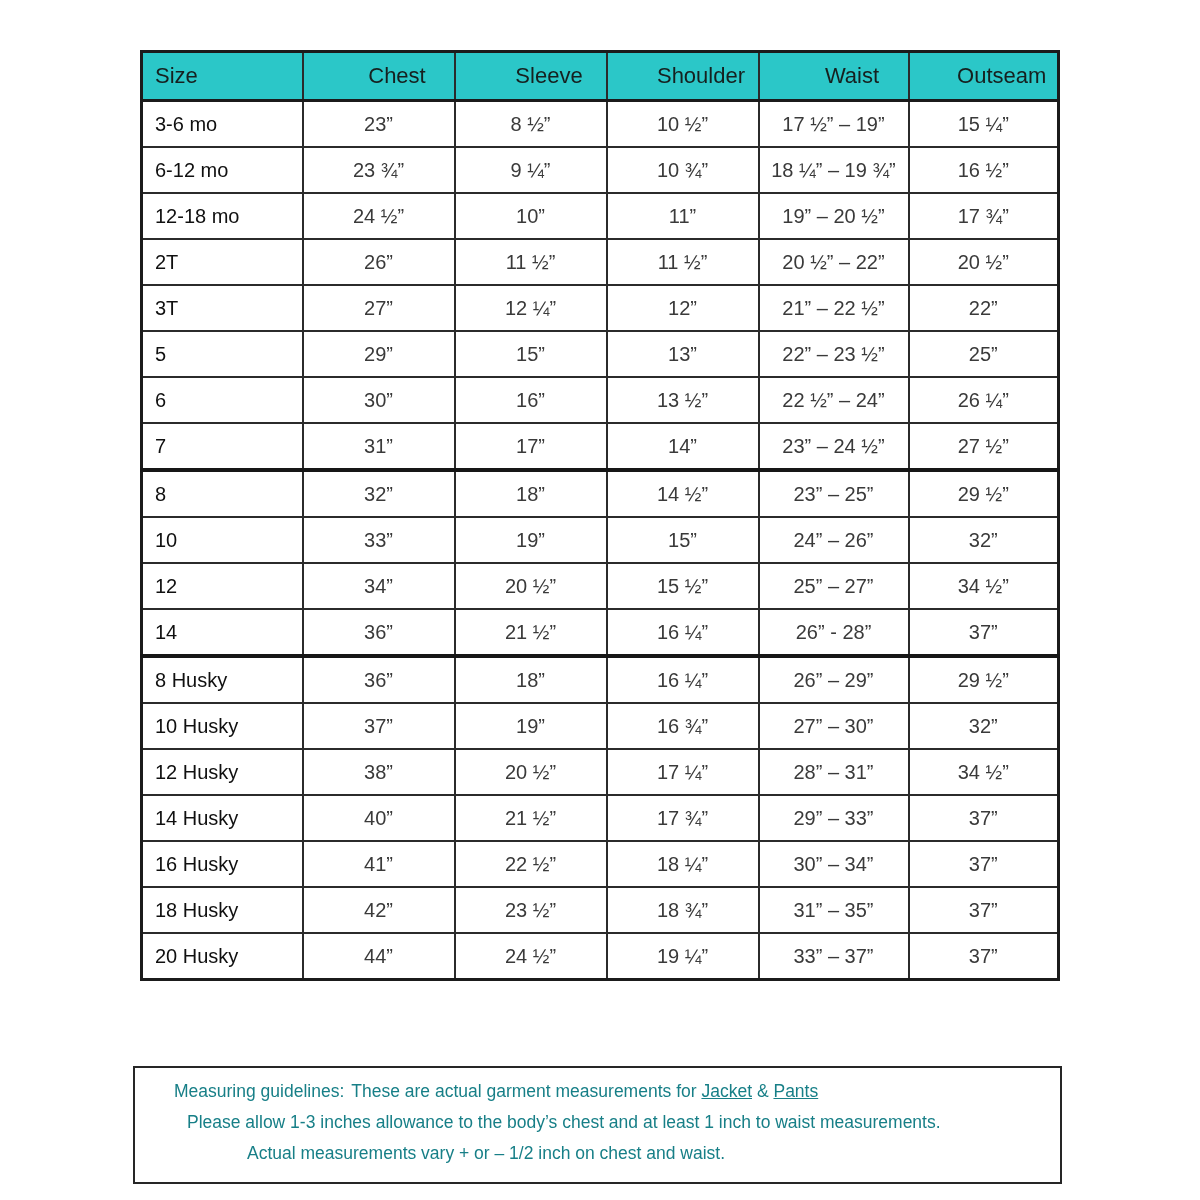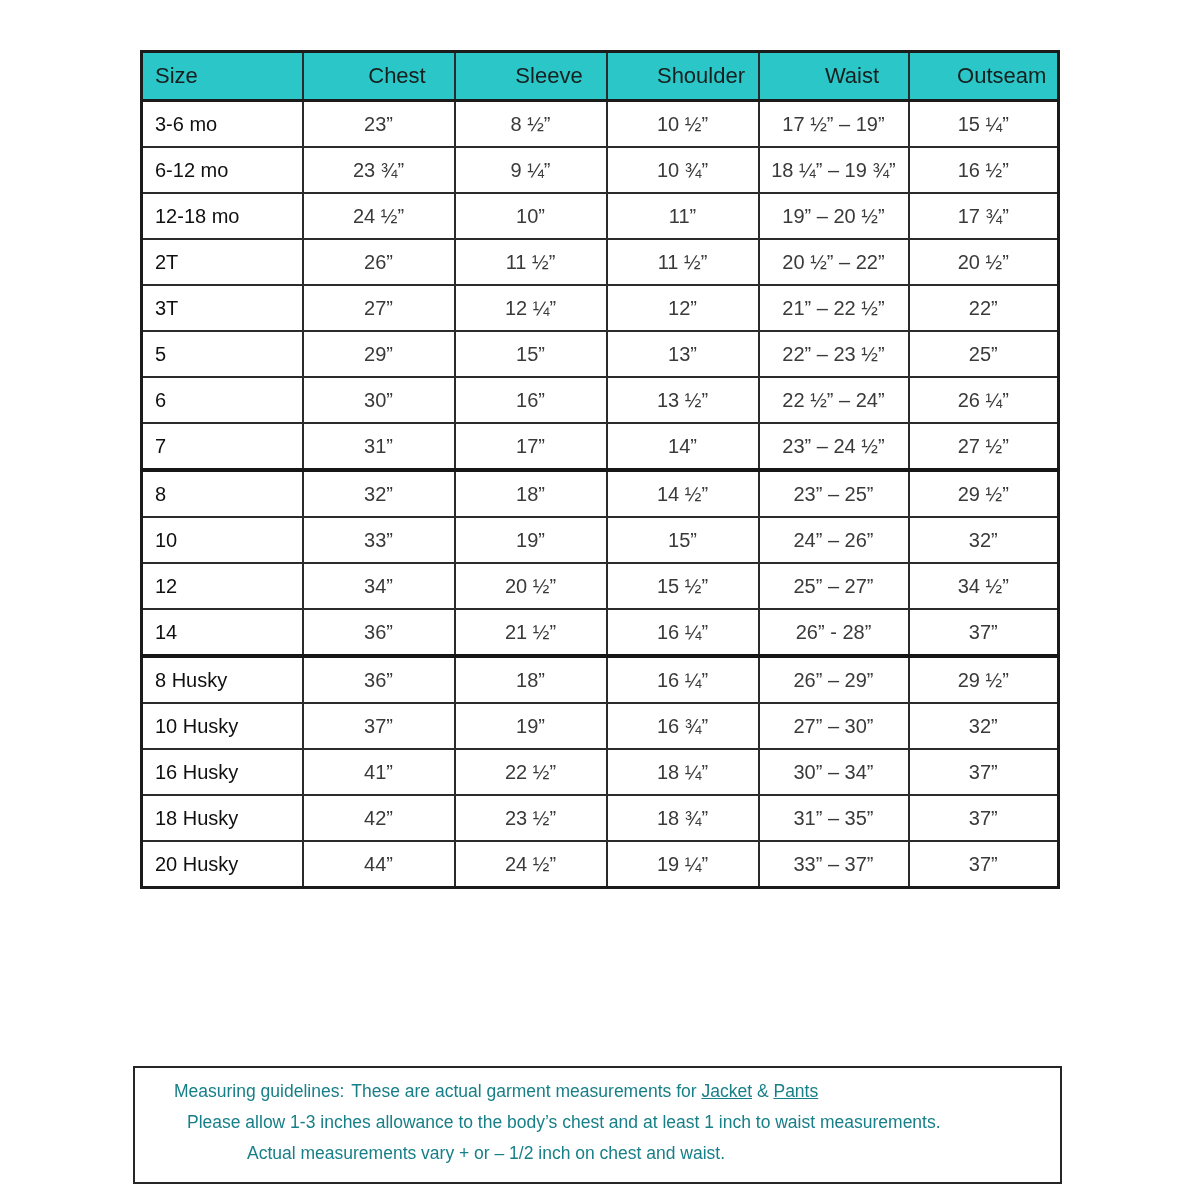--- a/index.html
+++ b/index.html
@@ -226,20 +226,36 @@
         </tr>
         <tr>
           <td class="size-cell">10 Husky</td>
           <td>37”</td>
           <td>19”</td>
           <td>16 ¾”</td>
           <td>27” – 30”</td>
           <td>32”</td>
         </tr>
         <tr>
+          <td class="size-cell">12 Husky</td>
+          <td>38”</td>
+          <td>20 ½”</td>
+          <td>17 ¼”</td>
+          <td>28” – 31”</td>
+          <td>34 ½”</td>
+        </tr>
+        <tr>
+          <td class="size-cell">14 Husky</td>
+          <td>40”</td>
+          <td>21 ½”</td>
+          <td>17 ¾”</td>
+          <td>29” – 33”</td>
+          <td>37”</td>
+        </tr>
+        <tr>
           <td class="size-cell">16 Husky</td>
           <td>41”</td>
           <td>22 ½”</td>
           <td>18 ¼”</td>
           <td>30” – 34”</td>
           <td>37”</td>
         </tr>
         <tr>
           <td class="size-cell">18 Husky</td>
           <td>42”</td>

